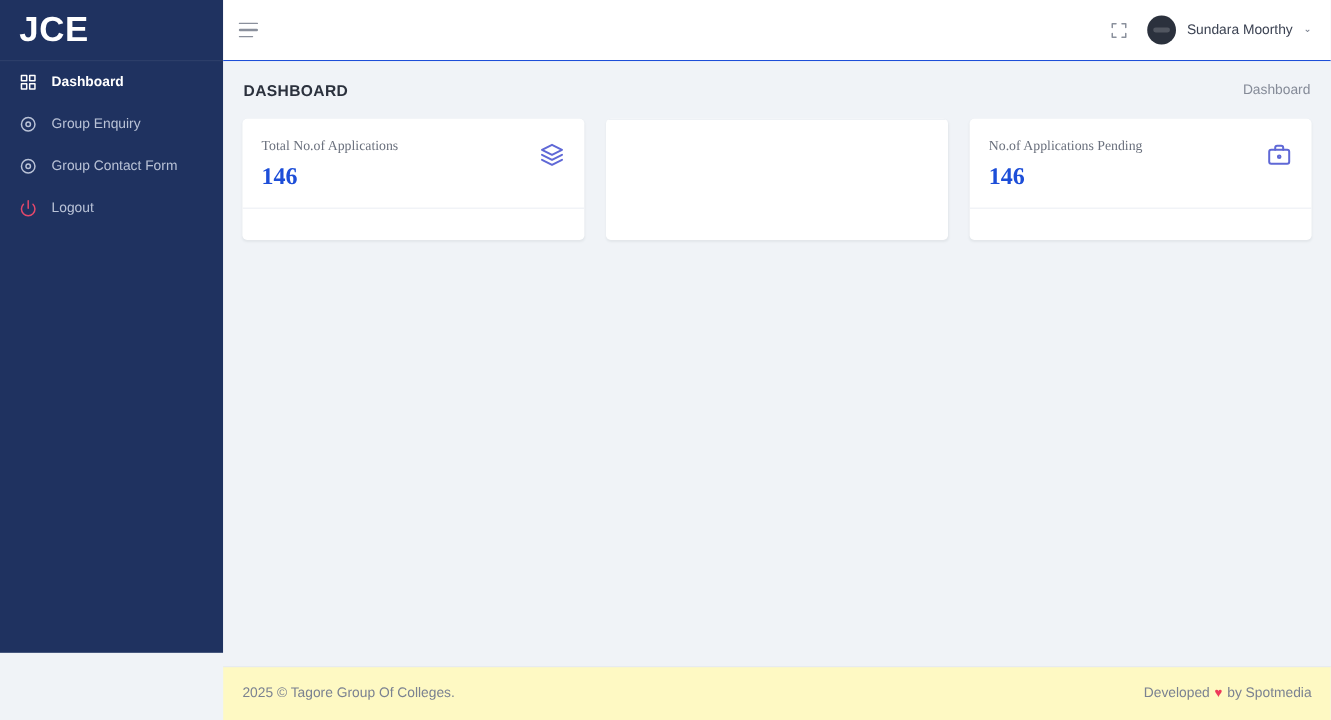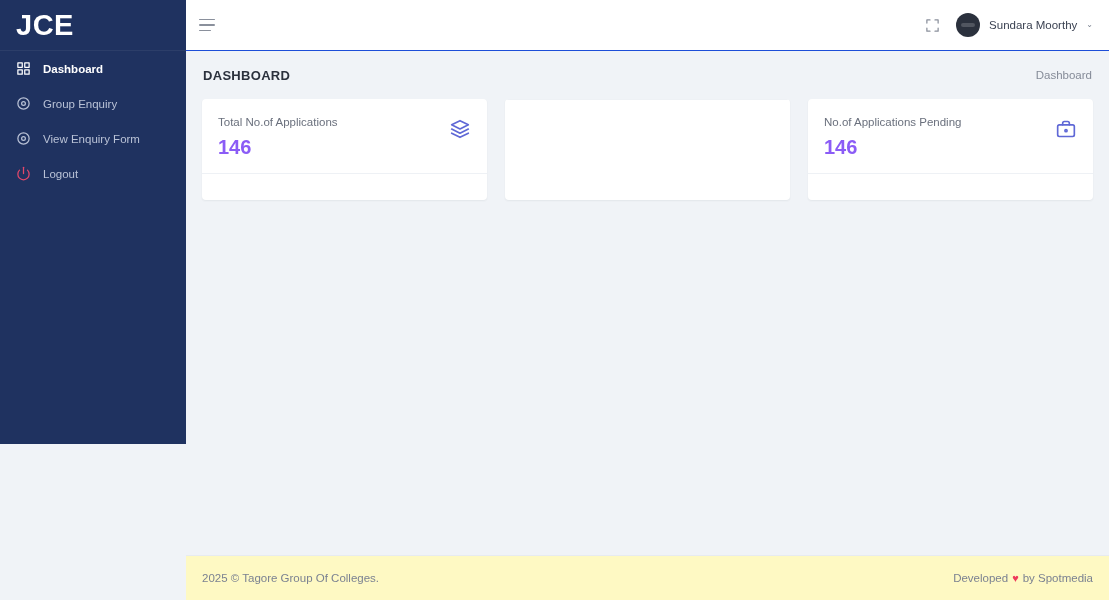--- a/index.html
+++ b/index.html
@@ -14,21 +14,21 @@
 
   .app {
     display: flex;
     width: 1109px;
     height: 600px;
   }
 
   
   .sidebar {
     width: 186px;
-    height: 444px;
+    height: 544px;
     background: #1f3260;
     flex: 0 0 186px;
     display: flex;
     flex-direction: column;
   }
   .brand {
     height: 51px;
     display: flex;
     align-items: center;
     padding-left: 16px;
@@ -200,32 +200,33 @@
     overflow: hidden;
     min-width: 0;
   }
   .card-body {
     padding: 17px 16px 16px 16px;
     display: flex;
     align-items: flex-start;
     justify-content: space-between;
     gap: 8px;
     height: 74px;
+    font-family: Liberation Serif, serif;
   }
   .card-texts { min-width: 0; }
   .card-label {
     font-size: 11.5px;
     color: #6a707d;
     white-space: nowrap;
     line-height: 1.2;
   }
   .card-value {
     font-size: 20px;
     font-weight: bold;
-    color: #8b5cf6;
+    color: #1d4ed8;
     margin-top: 6px;
     line-height: 1.1;
   }
   .card-icon {
     width: 22px;
     height: 22px;
     flex: 0 0 22px;
     display: flex;
     align-items: center;
     justify-content: center;
@@ -293,21 +294,21 @@
         <span class="nav-text">Group Enquiry</span>
       </div>
 
       <div class="nav-item">
         <span class="nav-icon">
           <svg width="15" height="15" viewBox="0 0 24 24" fill="none" stroke="#b9c2d6" stroke-width="2" stroke-linecap="round" stroke-linejoin="round">
             <circle cx="12" cy="12" r="9"></circle>
             <circle cx="12" cy="12" r="3"></circle>
           </svg>
         </span>
-        <span class="nav-text">View Enquiry Form</span>
+        <span class="nav-text">Group Contact Form</span>
       </div>
 
       <div class="nav-item">
         <span class="nav-icon">
           <svg width="15" height="15" viewBox="0 0 24 24" fill="none" stroke="#e4486b" stroke-width="2" stroke-linecap="round" stroke-linejoin="round">
             <path d="M18.36 6.64a9 9 0 1 1-12.73 0"></path>
             <line x1="12" y1="2" x2="12" y2="12"></line>
           </svg>
         </span>
         <span class="nav-text">Logout</span>

